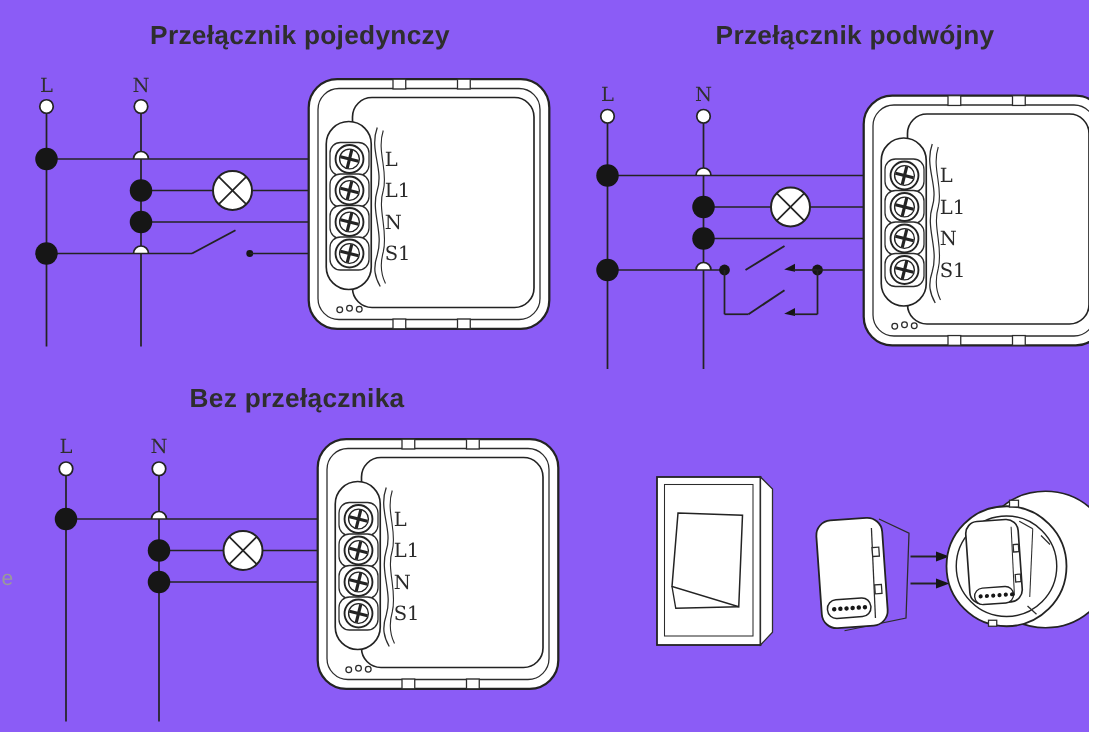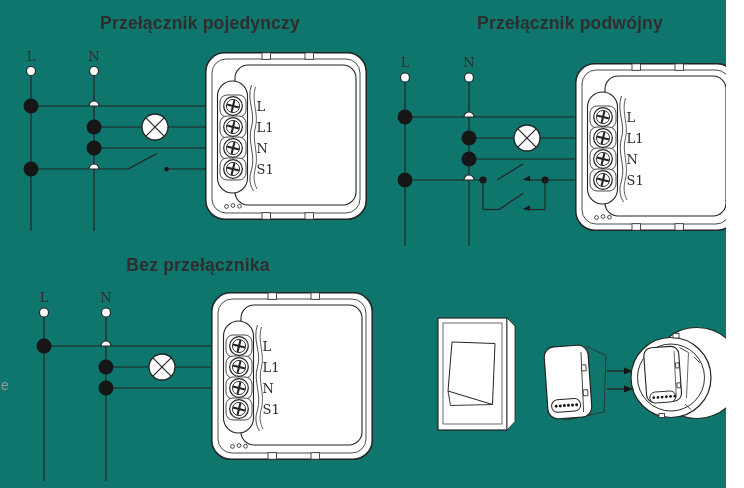--- a/index.html
+++ b/index.html
@@ -1,16 +1,16 @@
 <!DOCTYPE html>
 <html><head>
 <meta charset="utf-8">
 <style>
   html,body{margin:0;padding:0;background:#ffffff;}
-  .stage{position:relative;width:726px;height:488px;background:#0f766e;overflow:hidden;}
+  .stage{position:relative;width:726px;height:488px;background:#8b5cf6;overflow:hidden;}
   svg{display:block;}
   .title{font-family:"Liberation Sans",sans-serif;font-size:17.5px;font-weight:600;fill:#2e2e2e;letter-spacing:.2px;}
   .wire-label{font-family:"DejaVu Serif",serif;font-size:13px;fill:#2f2f2f;}
   .term-label{font-family:"DejaVu Serif",serif;font-size:13px;fill:#2a2a2a;}
   .watermark{font-family:"Liberation Sans",sans-serif;font-size:14px;fill:#9a9a9a;}
   .ln{stroke:#232323;stroke-width:1.15;fill:none;}
   .ln-bold{stroke:#232323;stroke-width:1.5;fill:none;}
   .ln-thin{stroke:#2c2c2c;stroke-width:0.85;fill:none;}
   .white{fill:#ffffff;}
   .dot{fill:#161616;stroke:none;}

